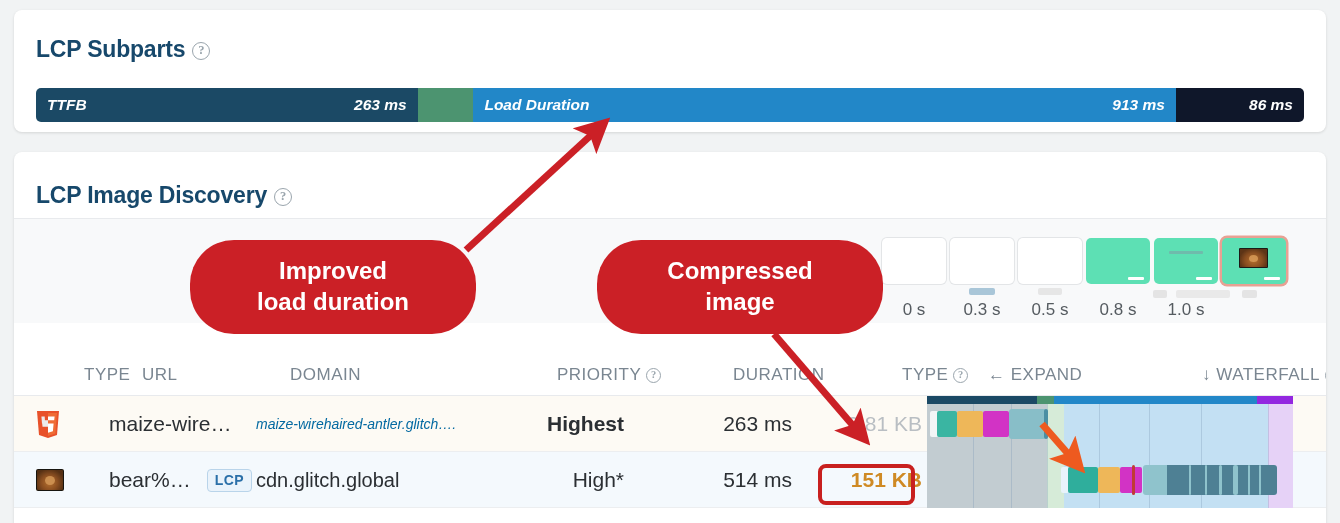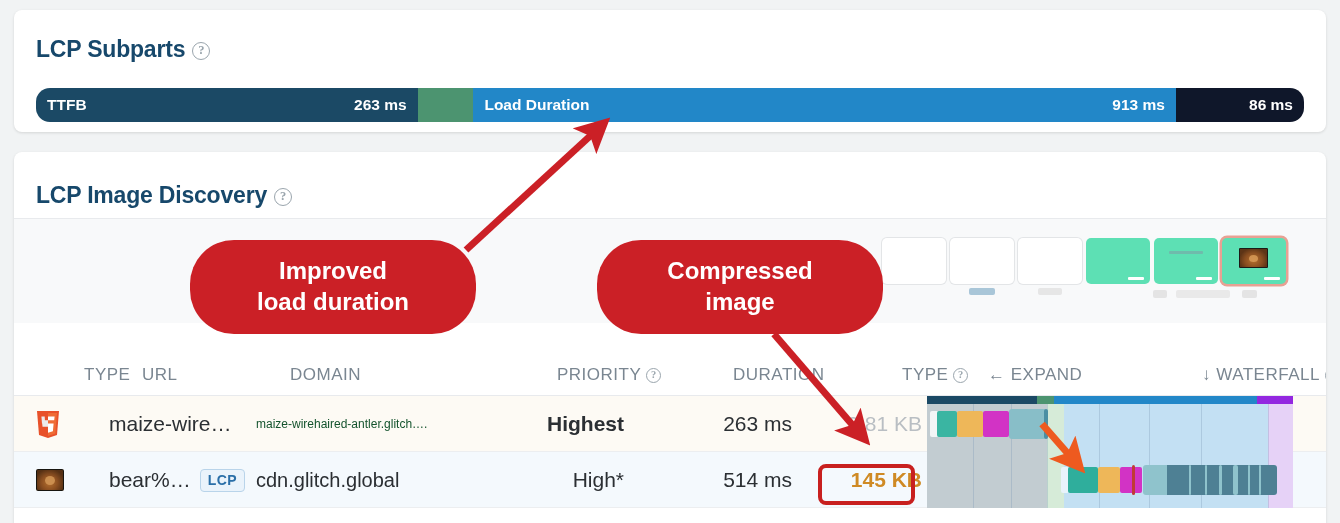--- a/index.html
+++ b/index.html
@@ -53,23 +53,24 @@
   .help-icon.sm {
     width: 15px; height: 15px; font-size: 10.5px; line-height: 12px;
     border-width: 1.4px; top: 0;
   }
 
   
   #subparts-bar {
     position: absolute;
     left: 22px; top: 78px;
     width: 1268px; height: 34px;
-    border-radius: 14px;
+    border-radius: 5px;
     overflow: hidden;
     display: flex;
+    font-style: italic;
   }
   .seg {
     height: 100%;
     display: flex;
     align-items: center;
     position: relative;
     color: #ffffff;
     font-size: 15.5px;
     font-weight: bold;
   }
@@ -192,21 +193,21 @@
     display: inline-block;
     border: 1px solid #b9d4ea;
     background: #eaf3fb;
     color: #2a6fa8;
     border-radius: 4px;
     font-size: 14px;
     font-weight: bold;
     letter-spacing: .5px;
     padding: 2px 7px 3px;
   }
-  .domain-sm { font-size: 12px; color: #14532d; }
+  .domain-sm { font-size: 14px; color: #0369a1; font-style: italic; }
   .size-muted { color: #b9bec3; }
   .size-warn { color: #cf8a24; }
 
   .size-highlight {
     position: absolute;
     left: 818px; top: 464px;
     width: 97px; height: 41px;
     border: 4px solid #c8201f;
     border-radius: 8px;
     box-sizing: border-box;
@@ -365,35 +366,35 @@
           <div class="bar" style="left:56px; width:26px; background:#d233c5;"></div>
           <div class="bar tall" style="left:82px; width:37px; background:#88bec8; border-radius:3px;"></div>
           <div class="bar tall" style="left:117px; width:4px; background:#4b8fa3;"></div>
         </div>
       </div>
 
       <div class="row r1">
         <div class="cell" style="left:22px;width:40px;">
           <span class="bear-thumb"></span>
         </div>
-        <div class="cell" style="left:95px;width:150px;gap:9px;">
+        <div class="cell" style="left:95px;width:150px;gap:16px;">
           <span>bear%…</span>
           <span class="lcp-chip">LCP</span>
         </div>
         <div class="cell" style="left:242px;width:240px;font-size:20px;">
           <span>cdn.glitch.global</span>
         </div>
         <div class="cell right" style="left:430px;width:180px;">
           <span>High*</span>
         </div>
         <div class="cell right" style="left:600px;width:178px;">
           <span>514 ms</span>
         </div>
         <div class="cell right size-warn" style="left:780px;width:128px;font-weight:bold;">
-          <span>145 KB</span>
+          <span>151 KB</span>
         </div>
 
         <div class="wf">
           <div class="band" style="left:0px;   width:120px; background:#c2ccd1;"></div>
           <div class="band" style="left:120px; width:17px;  background:#d6ebd8;"></div>
           <div class="band" style="left:137px; width:204px; background:#c3e0f3;"></div>
           <div class="band" style="left:341px; width:36px;  background:#e6d2f7;"></div>
           <div class="vline" style="left:46px;"></div>
           <div class="vline" style="left:84px;"></div>
           <div class="vline" style="left:120px;"></div>
@@ -464,20 +465,27 @@
         <div class="bar-under"></div>
       </div>
     </div>
 
     <div class="mini-row">
       <i style="left:273px;width:14px;background:#e4e4e4;"></i>
       <i style="left:296px;width:54px;background:#e9e9e9;"></i>
       <i style="left:362px;width:15px;background:#e4e4e4;"></i>
     </div>
 
+    <div class="tick-row">
+      <div class="tick-cell">0 s</div>
+      <div class="tick-cell">0.3 s</div>
+      <div class="tick-cell">0.5 s</div>
+      <div class="tick-cell">0.8 s</div>
+      <div class="tick-cell">1.0 s</div>
+    </div>
   </div>
 
   <div id="wf-header" style="left:927px;top:396px;">
     <i style="width:110px;background:#1b4965;"></i>
     <i style="width:17px;background:#4c9470;"></i>
     <i style="width:204px;background:#2287c8;"></i>
     <i style="width:36px;background:#9327e0;"></i>
   </div>
 
   <div class="size-highlight"></div>

